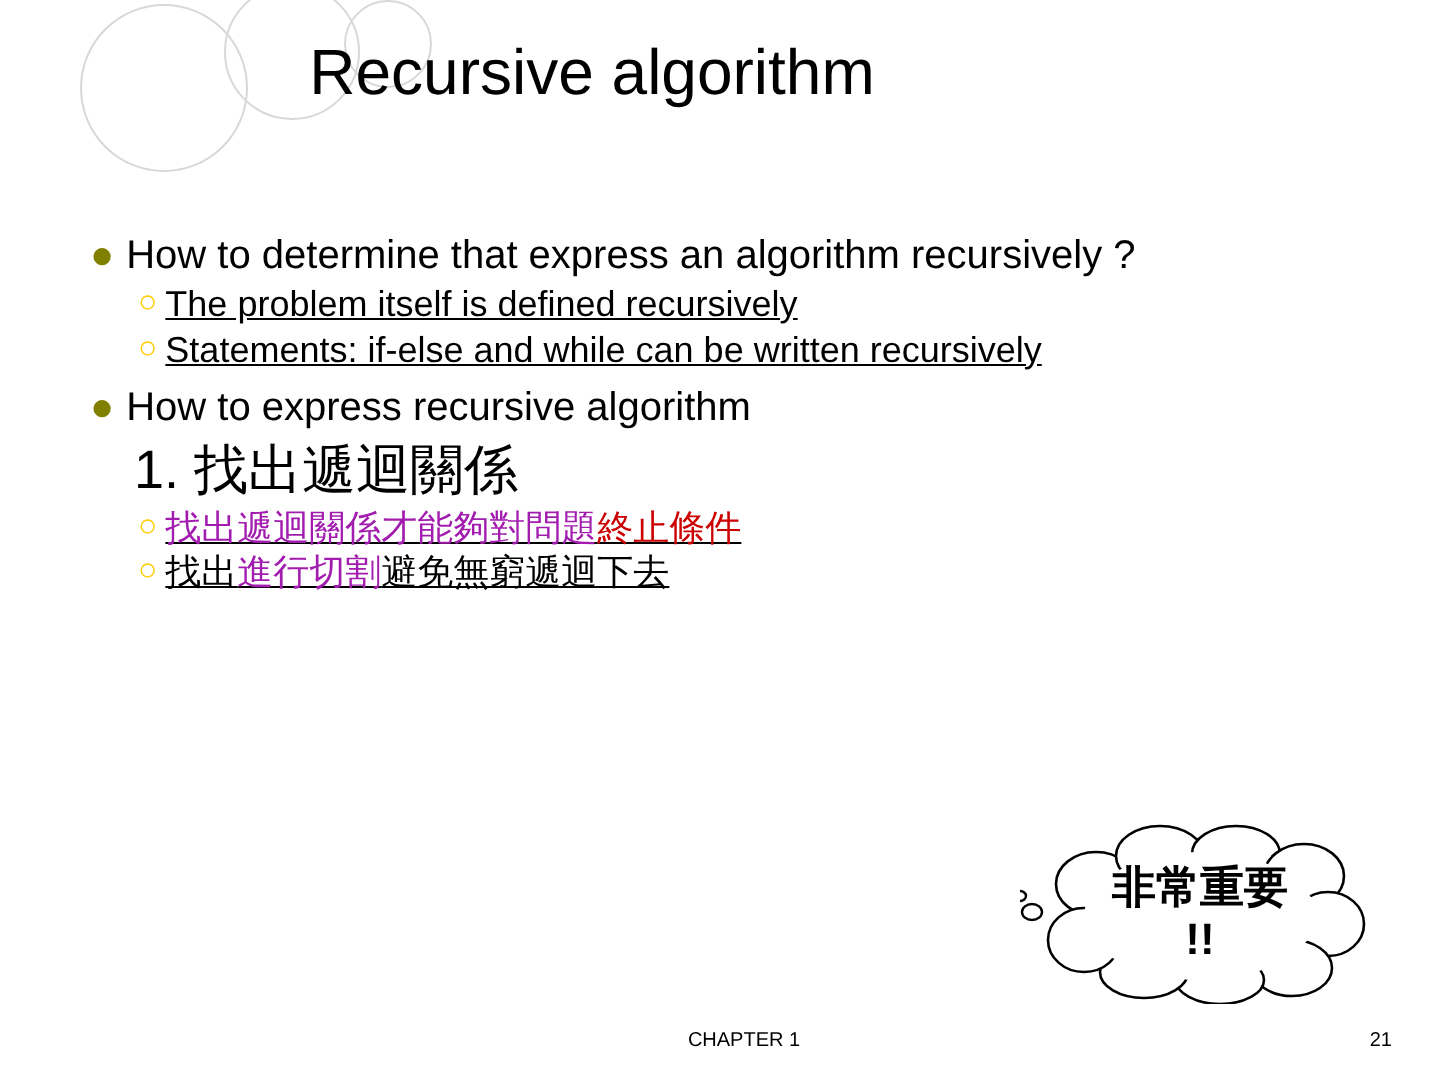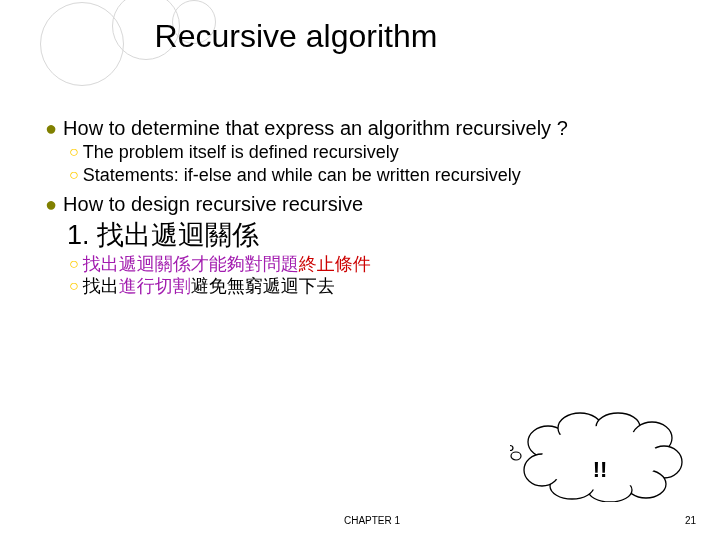--- a/index.html
+++ b/index.html
@@ -56,21 +56,21 @@
     margin-left: 24px;
     font-size: 18px;
     line-height: 1.25;
   }
   .bullet-o {
     color: #ffcc00;
     font-size: 16px;
     margin-right: 4px;
     line-height: 1.4;
   }
-  .l2-text { flex: 1; }
+  .l2-text { flex: 1; text-decoration: underline; }
   .green { color: #a21caf; }
   .red { color: #cc0000; }
   .numbered {
     margin-left: 22px;
     font-size: 27px;
     margin-top: 2px;
   }
   .footer-ch {
     position: absolute;
     bottom: 14px;
@@ -129,21 +129,21 @@
     <span class="bullet-o">○</span>
     <span class="l2-text">The problem itself is defined recursively</span>
   </div>
   <div class="l2">
     <span class="bullet-o">○</span>
     <span class="l2-text">Statements: if-else and while can be written recursively</span>
   </div>
 
   <div class="l1">
     <span class="bullet-disc">●</span>
-    <span class="l1-text">How to design recursive recursive</span>
+    <span class="l1-text">How to express recursive algorithm</span>
   </div>
 
   <div class="numbered">1. 找出遞迴關係</div>
 
   <div class="l2">
     <span class="bullet-o">○</span>
     <span class="l2-text"><span class="green">找出遞迴關係才能夠對問題</span><span class="red">終止條件</span></span>
   </div>
 
 
@@ -167,18 +167,18 @@
       <ellipse cx="62" cy="74" rx="22" ry="13"></ellipse>
       <ellipse cx="32" cy="58" rx="18" ry="16"></ellipse>
       <ellipse cx="90" cy="46" rx="58" ry="32" stroke="none"></ellipse>
     </g>
     <g fill="#fff" stroke="#000" stroke-width="1.2">
       <ellipse cx="6" cy="44" rx="5" ry="4"></ellipse>
       <ellipse cx="-6" cy="36" rx="3" ry="2.5" transform="translate(6,0)"></ellipse>
     </g>
   </svg>
   <div class="cloud-text">
-    <div><br><span>!!</span></div>
+    <div><span>非常重要</span><br><span>!!</span></div>
   </div>
 </div>
 
 <div class="footer-ch">CHAPTER 1</div>
 <div class="footer-pn">21</div>
 
 </body></html>

